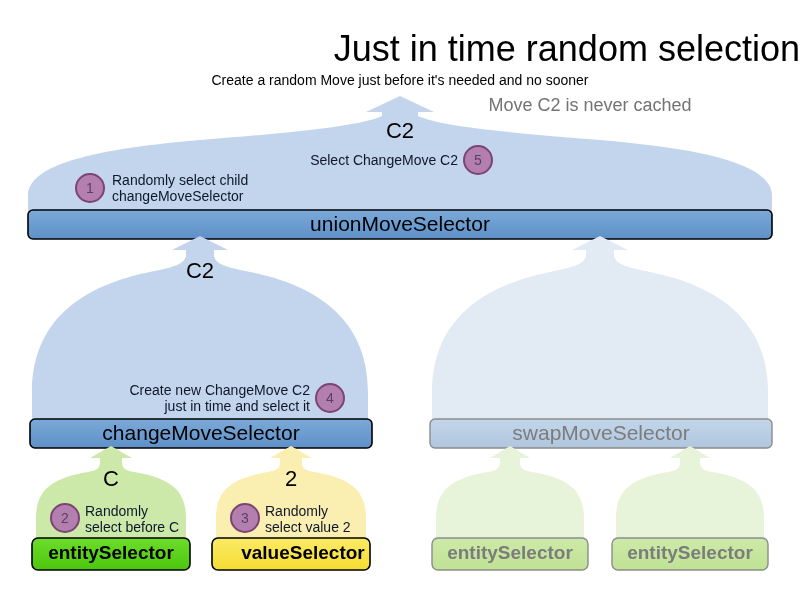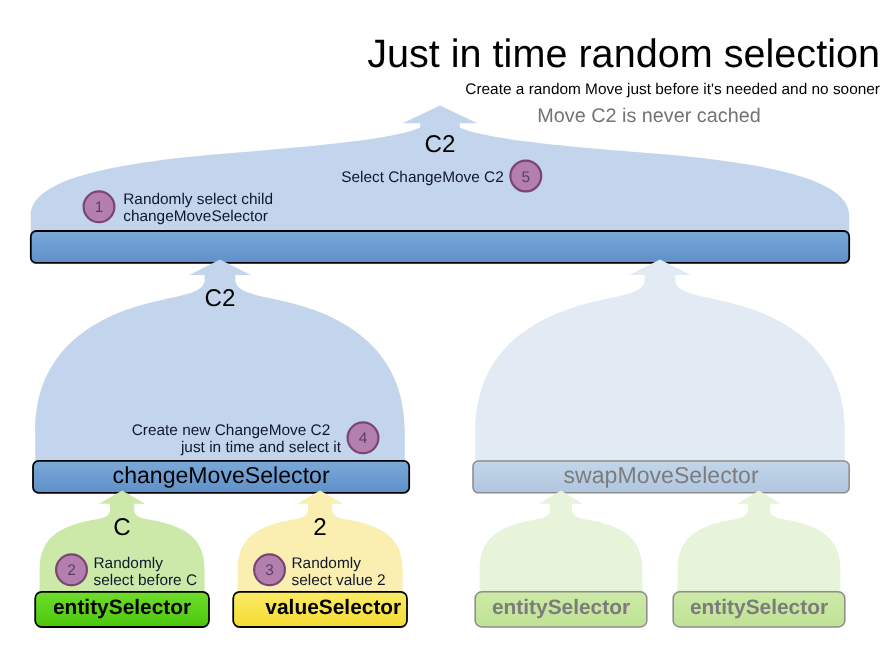--- a/index.html
+++ b/index.html
@@ -37,21 +37,21 @@
     left: 0; top: 28px;
     width: 800px;
     text-align: right;
     font-size: 36px;
     color: #000000;
     letter-spacing: 0px;
   }
   .subtitle {
     left: 0; top: 72px;
     width: 800px;
-    text-align: right;
+    text-align: center;
     font-size: 14px;
     color: #000000;
   }
   .note {
     left: 400px; top: 95px;
     width: 380px;
     text-align: center;
     font-size: 18px;
     color: #737373;
   }
@@ -280,24 +280,25 @@
 
   <div class="txt payload" style="left:360px; top:118px; width:80px;">C2</div>
 
   <div class="txt annot left" style="left:112px; top:172px; width:200px;">Randomly select child</div>
   <div class="txt annot left" style="left:112px; top:188px; width:200px;">changeMoveSelector</div>
   <div class="badgenum" style="left:77px; top:180px;">1</div>
 
   <div class="txt annot right" style="left:300px; top:152px; width:158px;">Select ChangeMove C2</div>
   <div class="badgenum" style="left:465px; top:152px;">5</div>
 
+  <div class="txt barlabel" style="left:28px; top:212px; width:744px;">unionMoveSelector</div>
 
   <div class="txt payload" style="left:160px; top:258px; width:80px;">C2</div>
 
-  <div class="txt annot right" style="left:110px; top:382px; width:200px;text-align:center;">Create new ChangeMove C2</div>
+  <div class="txt annot right" style="left:110px; top:382px; width:200px;">Create new ChangeMove C2</div>
   <div class="txt annot right" style="left:110px; top:398px; width:200px;">just in time and select it</div>
   <div class="badgenum" style="left:317px; top:390px;">4</div>
 
   <div class="txt barlabel" style="left:30px; top:421px; width:342px;">changeMoveSelector</div>
 
   <div class="txt barlabel faded" style="left:430px; top:421px; width:342px;">swapMoveSelector</div>
 
   <div class="txt payload" style="left:71px; top:466px; width:80px;">C</div>
   <div class="txt annot left" style="left:85px; top:503px; width:120px;">Randomly</div>
   <div class="txt annot left" style="left:85px; top:519px; width:120px;">select before C</div>

